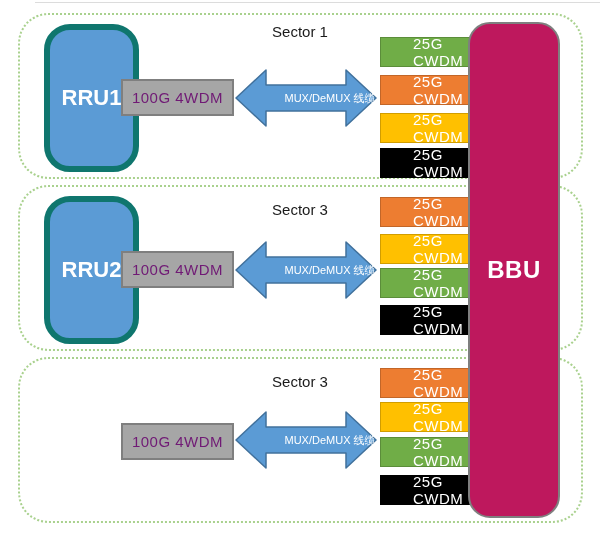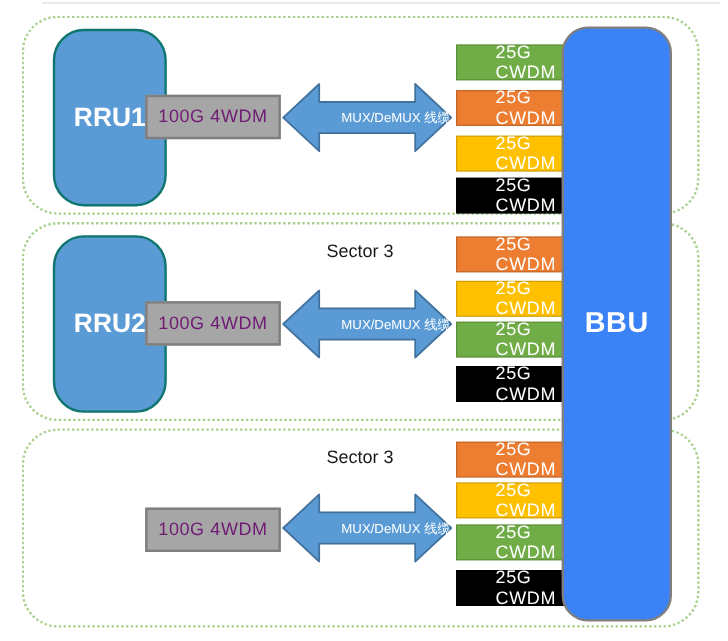--- a/index.html
+++ b/index.html
@@ -15,28 +15,28 @@
   }
   #s1{top:13px}#s2{top:185px}#s3{top:357px}
   .sector-label{
     position:absolute;left:215px;width:130px;top:14px;text-align:center;
     font-size:15px;color:#1a1a1a;z-index:5;
   }
   #s1 .sector-label{top:8px}
   
   .bbu{
     position:absolute;left:468px;top:22px;width:92px;height:496px;
-    background:#3b82f6;border:2px solid #7F7F7F;border-radius:22px;box-sizing:border-box;
+    background:#be185d;border:2px solid #7F7F7F;border-radius:22px;box-sizing:border-box;
     display:flex;align-items:center;justify-content:center;
     color:#ffffff;font-weight:bold;font-size:24px;z-index:2;letter-spacing:0.5px;
   }
   
   .rru{
     position:absolute;left:24px;top:9px;width:95px;height:148px;
-    background:#5B9BD5;border:2px solid #0f766e;border-radius:26px;box-sizing:border-box;
+    background:#5B9BD5;border:6px solid #0f766e;border-radius:26px;box-sizing:border-box;
     display:flex;align-items:center;justify-content:center;
     color:#ffffff;font-weight:bold;font-size:22px;z-index:3;
   }
   #s3 .rru{top:3px;height:147px}
   
   .transceiver{
     position:absolute;left:101px;top:64px;width:113px;height:37px;
     background:#A6A6A6;border:2px solid #7F7F7F;box-sizing:border-box;
     display:flex;align-items:center;justify-content:center;
     color:#701a75;font-size:15px;letter-spacing:0.5px;z-index:4;
@@ -62,20 +62,21 @@
 <body>
 
 <div class="canvas">
   <div class="topline"></div>
 
   <div class="bbu">
     <span>BBU</span>
   </div>
 
   <div class="sector" id="s1">
+    <div class="sector-label">Sector 1</div>
     <div class="rru">
       <span>RRU1</span>
     </div>
     <div class="transceiver">
       <span>100G 4WDM</span>
     </div>
     <div class="arrow-wrap">
       <svg width="142" height="58" viewBox="0 0 142 58">
         <polygon points="1,29 31,1 31,16 111,16 111,1 141,29 111,57 111,42 31,42 31,57" fill="#5B9BD5" stroke="#41719C" stroke-width="1.5" stroke-linejoin="round"></polygon>
       </svg>

